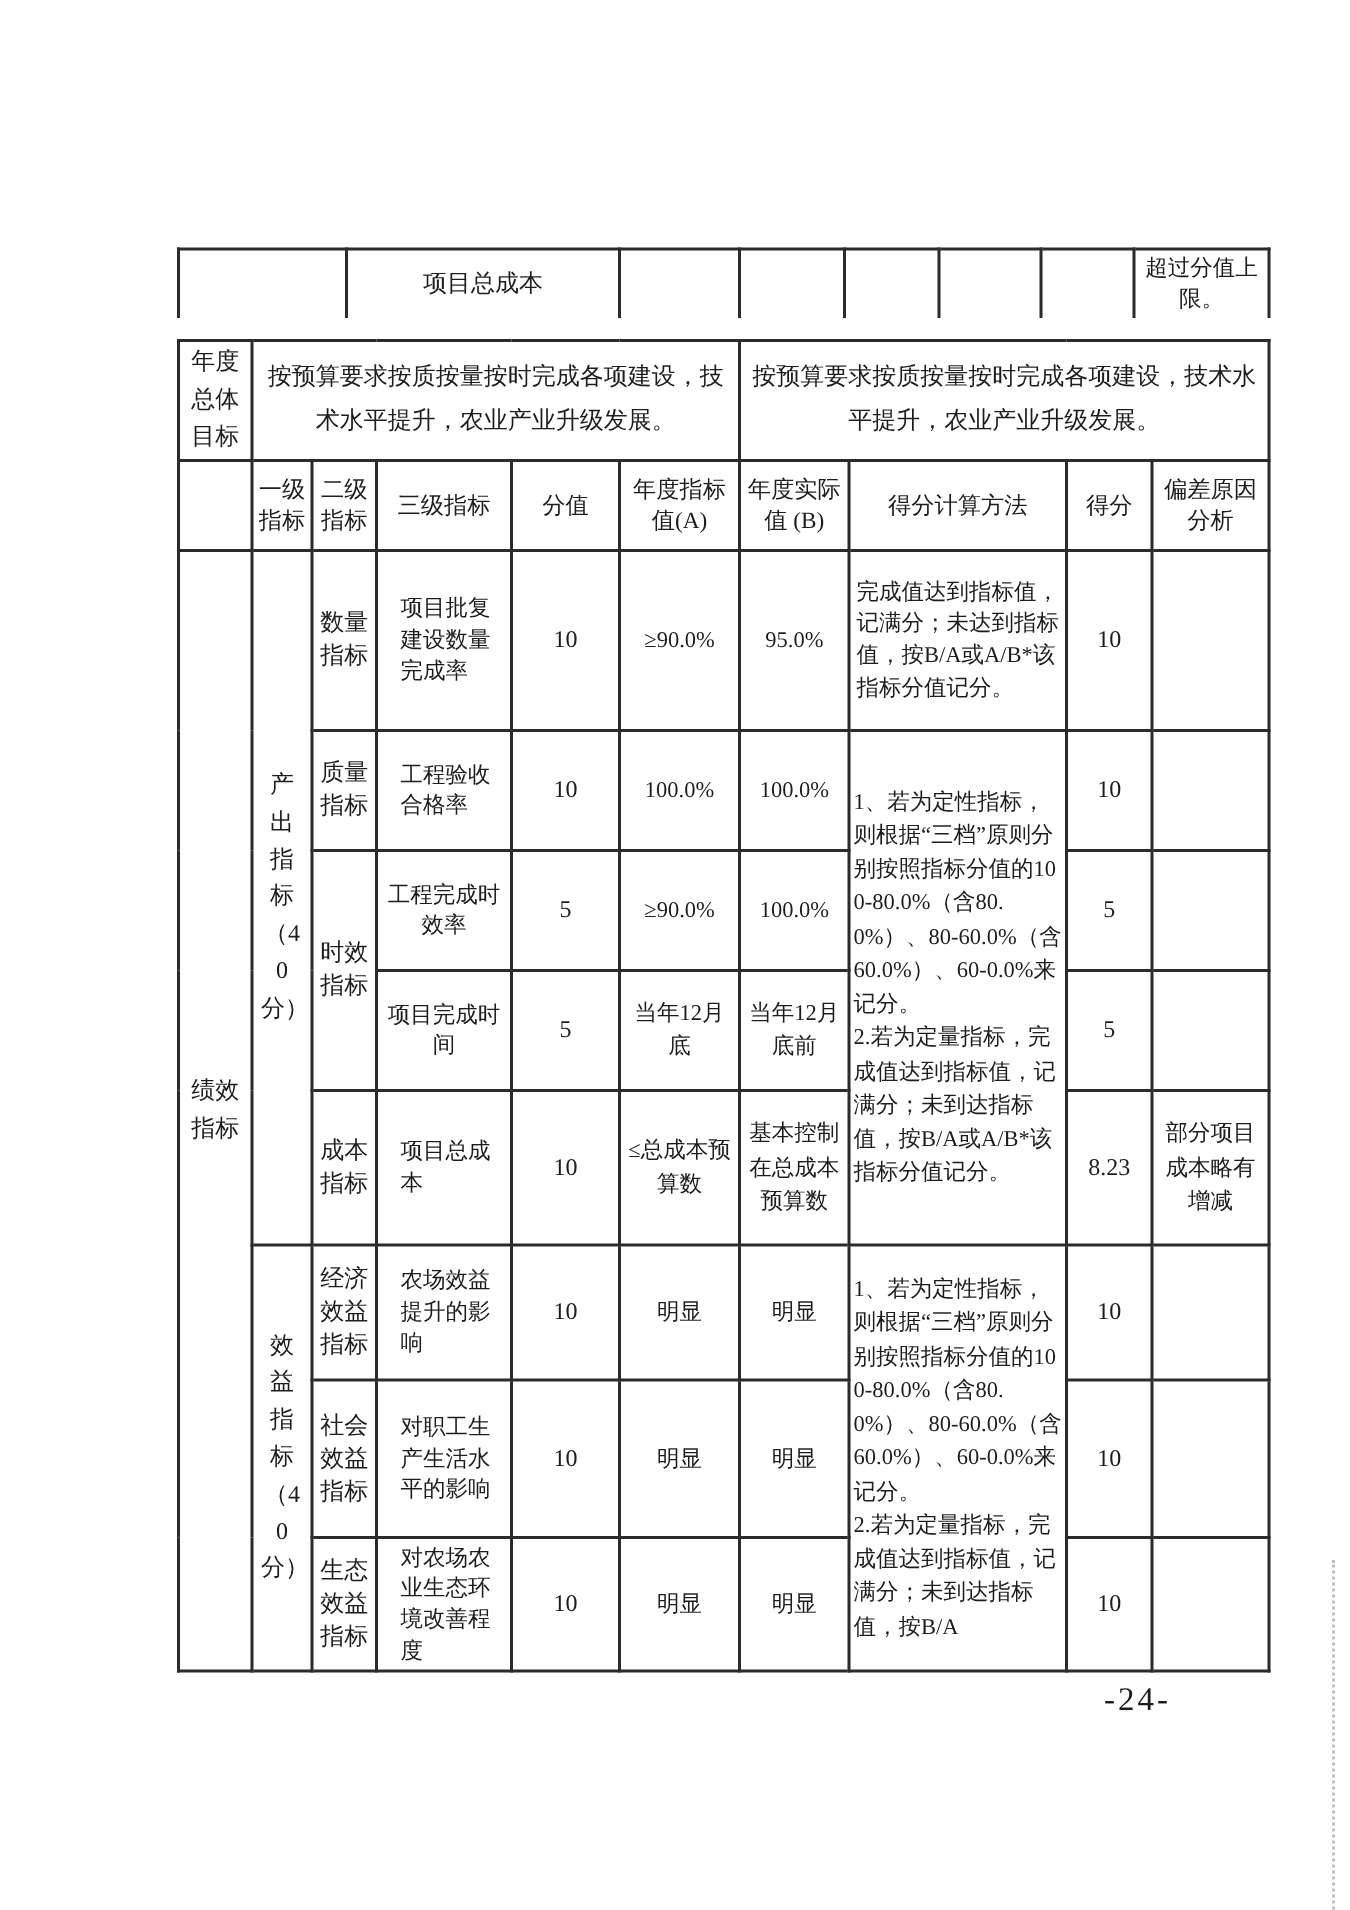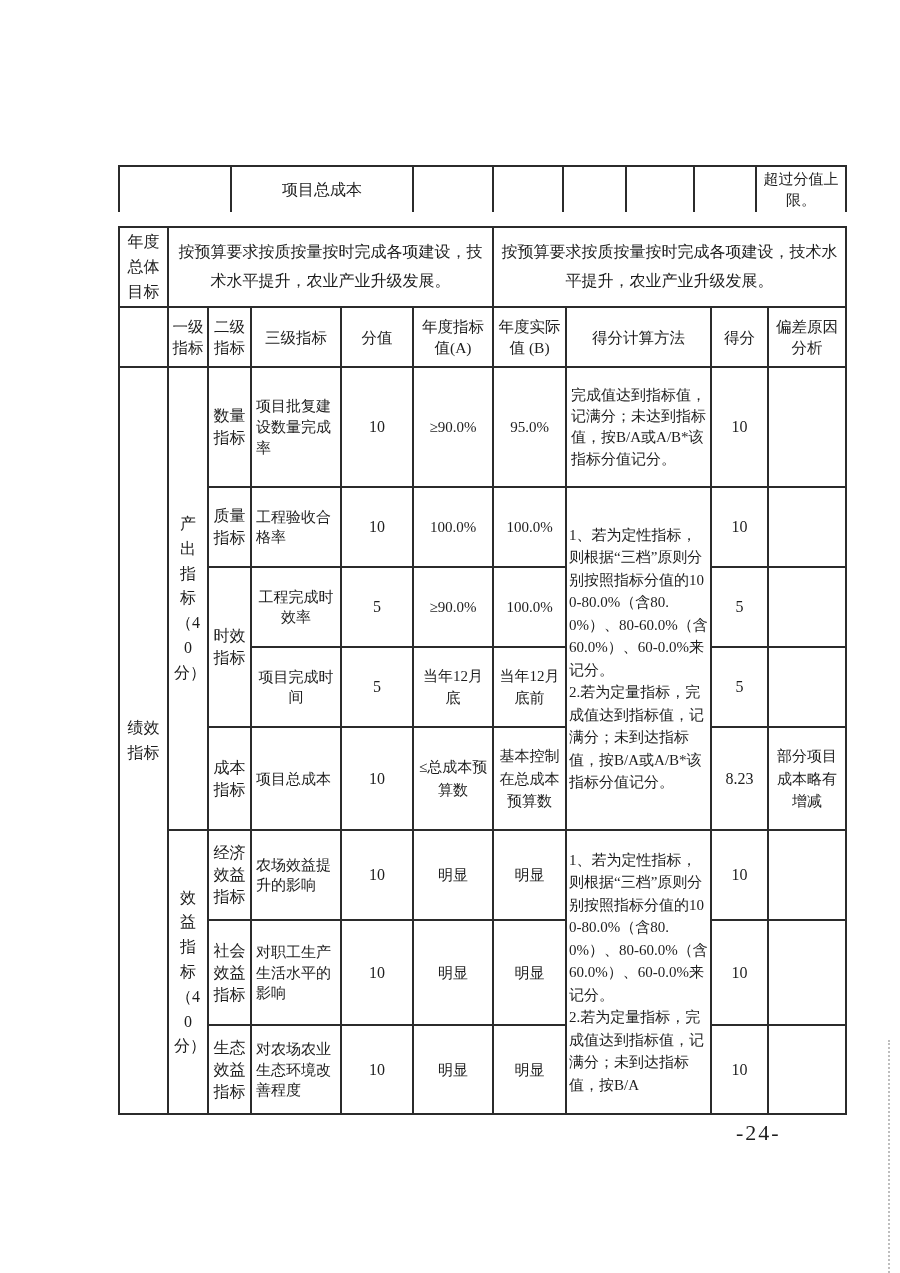--- a/index.html
+++ b/index.html
@@ -32,21 +32,21 @@
   }
   
   .top-table{left:118px;top:165px;width:727px;}
   .top-table td{height:37px;border-bottom:none;}
   
   .main-table{left:118px;top:226px;width:727px;border-radius:17px;}
   .goalcell{line-height:1.8;font-size:16px;}
   .glabel{padding:2px 5px;line-height:1.55;}
   .hd{font-size:15.5px;line-height:1.4;}
   .sm{font-size:15px;}
-  .l3{text-align:left;font-size:15px;padding-left:4px;}
+  .l3{text-align:left;font-size:15px;padding-left:15px;}
   .l3c{text-align:center;font-size:15px;}
   .method{font-size:15px;text-align:left;padding:3px 4px;line-height:1.42;}
   .methodc{font-size:15px;text-align:left;white-space:pre-line;padding:3px 2px;line-height:1.5;}
   .vcell{line-height:1.5;}
   tr.h75{height:75px;} tr.h60{height:60px;} tr.h120{height:120px;}
   tr.h80{height:80px;} tr.h85{height:103px;} tr.h90{height:90px;}
   tr.h105{height:105px;} tr.h73{height:89px;}
   .pagenum{
     position:absolute;left:736px;top:1120px;
     font-size:22px;letter-spacing:2px;

